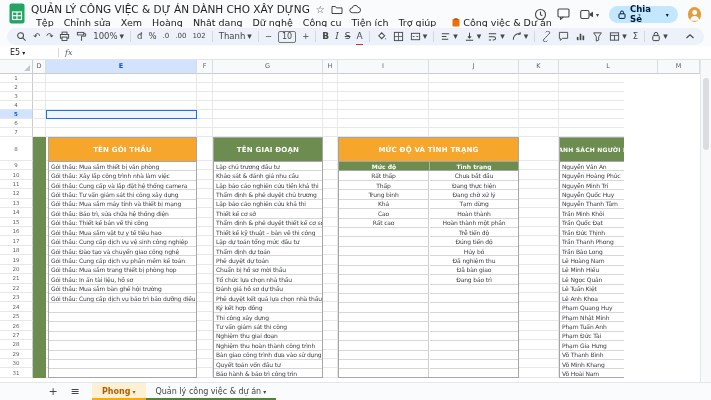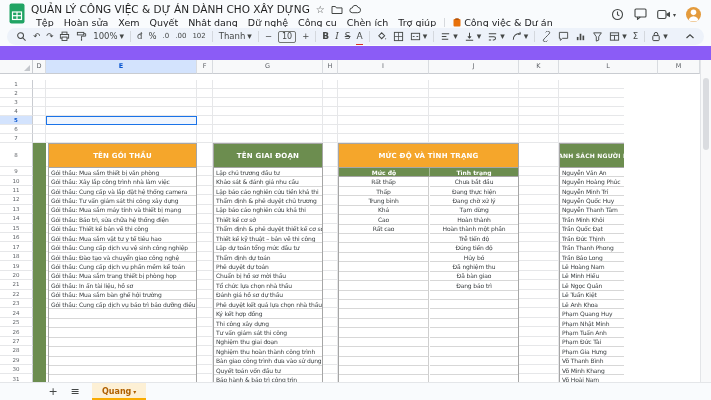--- a/index.html
+++ b/index.html
@@ -1,17 +1,17 @@
 <!DOCTYPE html>
 <html><head>
 <meta charset="utf-8">
 <style>
   html,body{margin:0;padding:0;background:#fff;}
   *{box-sizing:border-box;}
-  #app{position:relative;width:711px;height:400px;overflow:hidden;background:#8b5cf6;
+  #app{position:relative;width:711px;height:400px;overflow:hidden;background:#bef264;
        font-family:"DejaVu Sans","Liberation Sans",sans-serif;color:#202124;cursor:default;}
   .svgic{display:block;}
 
   
   .titlebar{position:absolute;left:0;top:0;width:711px;height:27px;display:flex;align-items:flex-start;background:#f9fbfd;}
   .logo{margin:3px 6px 0 9px;}
   .title-col{display:flex;flex-direction:column;min-width:0;}
   .title-row{display:flex;align-items:center;height:14px;margin-top:2px;}
   .doc-title{font-size:10.5px;color:#1f1f1f;white-space:nowrap;}
   .t-ic{margin-left:6px;color:#444746;font-size:9px;line-height:9px;display:flex;align-items:center;}
@@ -47,21 +47,21 @@
   .fx{font-size:8px;font-style:italic;color:#5f6368;font-family:"DejaVu Serif","Liberation Serif",serif;}
   .fb-input{flex:1;height:100%;font-size:8px;border:0;outline:none;background:transparent;padding-left:8px;}
 
   
   .grid-area{position:absolute;left:0;top:60px;width:711px;height:322px;background:#fff;}
   .corner{position:absolute;left:0;top:0;width:33px;height:14px;background:#f8f9fa;border-right:1px solid #c9ccd1;border-bottom:1px solid #c9ccd1;}
   .corner:after{content:"";position:absolute;right:2px;bottom:2px;border-left:6px solid transparent;border-bottom:6px solid #c4c7cc;}
   .colhdr{position:absolute;top:0;height:14px;background:#f8f9fa;border-right:1px solid #d9dce0;border-bottom:1px solid #c9ccd1;
           font-size:6.5px;color:#5f6368;text-align:center;line-height:13px;}
   .colhdr.sel{background:#d3e3fd;color:#0b57d0;font-weight:bold;}
-  .grid-body{position:absolute;left:0;top:20px;width:624px;height:308px;overflow:hidden;background:#fff;}
+  .grid-body{position:absolute;left:0;top:14px;width:624px;height:308px;overflow:hidden;background:#fff;}
   .vline{position:absolute;top:0;height:304px;width:1px;background:#e6e7e9;}
   .hline{position:absolute;left:33px;width:667px;height:1px;background:#e6e7e9;}
   .rowhdr{position:absolute;left:0;width:33px;background:#fff;border-right:1px solid #c9ccd1;border-bottom:1px solid #e6e7e9;
           font-size:5.5px;color:#5f6368;display:flex;align-items:center;justify-content:center;}
   .rowhdr.sel{background:#d3e3fd;color:#0b57d0;font-weight:bold;}
   .dband{position:absolute;left:33px;top:63px;width:13px;height:241px;background:#6c8d4f;}
   .selbox{position:absolute;left:46px;top:36px;width:151px;height:9px;border:1.5px solid #1a73e8;background:rgba(210,227,252,.35);}
 
   .gtable{position:absolute;top:63px;background:#fff;border:1px solid #a6a6a6;}
   .thead{height:24px;display:flex;align-items:center;justify-content:center;color:#fff;font-weight:bold;font-size:7px;
@@ -115,27 +115,27 @@
         </span>
         <span class="t-ic">
           <svg class="svgic" width="13" height="10" viewBox="0 0 13 10">
               <path d="M3.2 8.7 a2.4 2.4 0 0 1 .1-4.8 a3 3 0 0 1 5.8-.5 a2.2 2.2 0 0 1-.4 5.3 z" fill="none" stroke="#444746" stroke-width="1"></path>
             </svg>
         </span>
       </div>
       <div class="menu-row">
         <span class="menu-items" id="menu-items">
             <span class="menu-item">Tệp</span>
-            <span class="menu-item">Hoàn sửa</span>
+            <span class="menu-item">Chỉnh sửa</span>
             <span class="menu-item">Xem</span>
-            <span class="menu-item">Quyết</span>
+            <span class="menu-item">Hoàng</span>
             <span class="menu-item">Nhật dạng</span>
             <span class="menu-item">Dữ nghệ</span>
             <span class="menu-item">Công cụ</span>
-            <span class="menu-item">Chèn ích</span>
+            <span class="menu-item">Tiện ích</span>
             <span class="menu-item">Trợ giúp</span>
           </span>
         <span class="menu-sep"></span>
         <span class="menu-item addon">
           <span>
             <svg class="svgic" width="8" height="9" viewBox="0 0 8 9">
                 <rect x="0.5" y="1" width="7" height="7.5" rx="1" fill="#e8710a"></rect>
                 <rect x="2.2" y="0.2" width="3.6" height="1.8" rx="0.5" fill="#b4530a"></rect>
               </svg>
           </span>
@@ -156,20 +156,30 @@
             <path d="M3.5 9 v2.3 L6.3 9" fill="none" stroke="#444746" stroke-width="1.1"></path>
           </svg>
       </span>
       <span class="tr-ic">
         <svg class="svgic" width="14" height="11" viewBox="0 0 14 11">
             <rect x="0.7" y="1.5" width="8.3" height="8" rx="1.5" fill="none" stroke="#444746" stroke-width="1.1"></rect>
             <path d="M9.5 6.3 L13 8.3 V2.7 L9.5 4.7 z" fill="#444746"></path>
           </svg>
         <i class="caret">▾</i>
       </span>
+      <span class="share">
+        <span>
+          <svg class="svgic" width="8" height="9" viewBox="0 0 8 9">
+              <rect x="1" y="3.8" width="6" height="4.6" rx="0.8" fill="none" stroke="#001d35" stroke-width="1"></rect>
+              <path d="M2.4 3.8 V2.6 a1.6 1.6 0 0 1 3.2 0 v1.2" fill="none" stroke="#001d35" stroke-width="1"></path>
+            </svg>
+        </span>
+        <span>Chia Sẻ</span>
+        <i class="caret">▾</i>
+      </span>
       <span class="avatar">
         <svg class="svgic" width="15" height="15" viewBox="0 0 14 14">
             <circle cx="7" cy="5" r="2.6" fill="#fff"></circle>
             <path d="M2.2 13.5 a4.8 4.8 0 0 1 9.6 0 z" fill="#fff"></path>
           </svg>
       </span>
     </div>
   </div>
 
   <div class="toolbar">
@@ -316,20 +326,29 @@
         <i class="caret">▾</i>
       </span>
       <span class="ti tb-collapse">
         <svg class="svgic" width="10" height="7" viewBox="0 0 10 7">
             <path d="M1.5 5 L5 1.8 L8.5 5" fill="none" stroke="#444746" stroke-width="1.2"></path>
           </svg>
       </span>
     </div>
   </div>
 
+  <div class="formulabar">
+    <span class="namebox">
+      <span>E5</span>
+      <i class="caret">▾</i>
+    </span>
+    <span class="fb-sep"></span>
+    <span class="fx">fx</span>
+    <input class="fb-input" value="" style="">
+  </div>
 
   <div class="grid-area">
     <div class="corner"></div>
     <div id="grid-colheaders">
         <div class="colhdr" style="left: 33px; width: 13px;">D</div>
         <div class="colhdr sel" style="left: 46px; width: 151px;">E</div>
         <div class="colhdr" style="left: 197px; width: 16px;">F</div>
         <div class="colhdr" style="left: 213px; width: 110px;">G</div>
         <div class="colhdr" style="left: 323px; width: 15px;">H</div>
         <div class="colhdr" style="left: 338px; width: 91px;">I</div>
@@ -567,20 +586,25 @@
     <div class="vscroll">
       <div class="vthumb"></div>
     </div>
   </div>
 
   <div class="sheetbar">
     <span class="sb-btn first">+</span>
     <span class="sb-btn">≡</span>
     <span id="sheet-tabs" style="display:flex;align-items:stretch;margin-left:6px;">
         <div class="stab active">
-          <span>Quang</span>
+          <span>Phong</span>
           <i class="caret">▾</i>
           <span class="tline" style="background: rgb(249, 171, 0);"></span>
         </div>
+        <div class="stab">
+          <span>Quản lý công việc &amp; dự án</span>
+          <i class="caret">▾</i>
+          <span class="tline" style="background: rgb(83, 129, 53);"></span>
+        </div>
       </span>
   </div>
 
 </div>
 
 </body></html>

